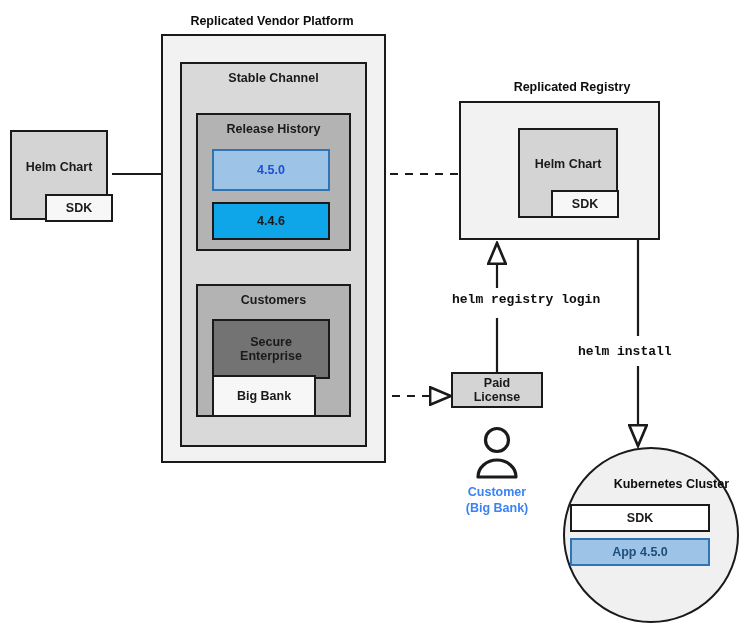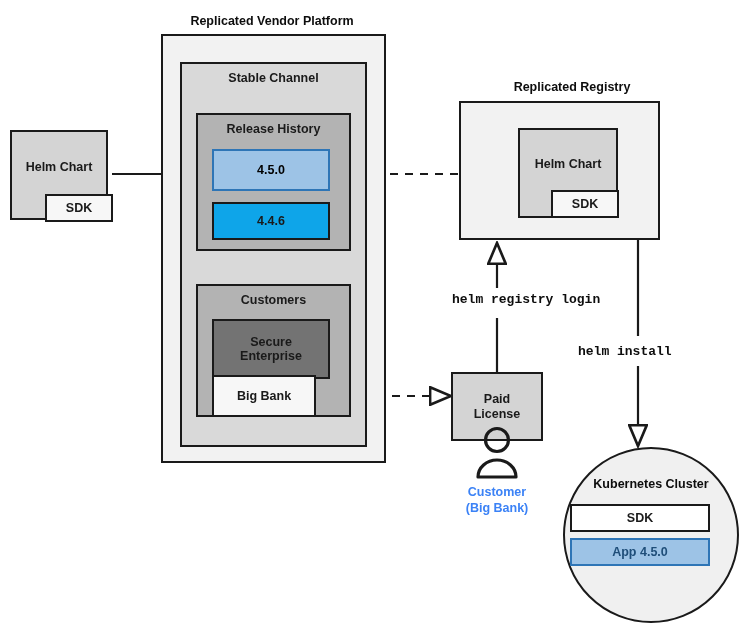--- a/index.html
+++ b/index.html
@@ -133,21 +133,21 @@
 
   <div class="node" style="left:180px; top:62px; width:187px; height:385px; background:#d9d9d9; display:block; z-index:2;">
     <div class="container-label">Stable Channel</div>
   </div>
 
   <div class="node" style="left:196px; top:113px; width:155px; height:138px; background:#b3b3b3; display:block; z-index:3;">
     <div class="container-label">Release History</div>
   </div>
 
   <div class="node" style="left:212px; top:149px; width:118px; height:42px; background:#9dc3e6; border-color:#2e75b6;
-              color:#000000; font-size:12.5px; z-index:4;">
+              color:#1d4ed8; font-size:12.5px; z-index:4;">
     <span>4.5.0</span>
   </div>
 
   <div class="node" style="left:212px; top:202px; width:118px; height:38px; background:#0ea5e9; font-size:12.5px; z-index:4;">
     <span>4.4.6</span>
   </div>
 
   <div class="node" style="left:196px; top:284px; width:155px; height:133px; background:#b3b3b3; display:block; z-index:3;">
     <div class="container-label">Customers</div>
   </div>
@@ -169,39 +169,39 @@
   <div class="node" style="left:518px; top:128px; width:100px; height:90px; background:#d4d4d4; font-size:12.5px; z-index:3;">
     <span style="position:relative; top:-9px;">Helm Chart</span>
   </div>
   <div class="node" style="left:551px; top:190px; width:68px; height:28px; background:#f7f7f7; font-size:12.5px; z-index:4;">
     <span>SDK</span>
   </div>
 
   <div class="cmd" style="left:404px; top:292px;margin-left:48px;">helm registry login</div>
   <div class="cmd" style="left:578px; top:344px;">helm install</div>
 
-  <div class="node" style="left:451px; top:372px; width:92px; height:69px; background:#d4d4d4; font-size:12.5px;
+  <div class="node" style="left:451px; top:372px; width:92px; height:36px; background:#d4d4d4; font-size:12.5px;
               flex-direction:column; z-index:3;">
     <span>Paid</span>
     <span>License</span>
   </div>
 
   <svg class="overlay" viewBox="0 0 747 634" style="z-index:3;">
     <circle cx="497" cy="440" r="11.5" fill="none" stroke="#1a1a1a" stroke-width="3.2"></circle>
     <path d="M478,477 a19,17 0 0 1 38,0 z" fill="none" stroke="#1a1a1a" stroke-width="3.2" stroke-linejoin="round"></path>
   </svg>
 
   <div class="actor-label" style="left:432px; top:485px; width:130px;">
     <div>Customer</div>
     <div>(Big Bank)</div>
   </div>
 
   <div class="circle-node" style="left:563px; top:447px; width:176px; height:176px; z-index:2;"></div>
 
-  <div class="title" style="left:573px; top:477px; width:156px; z-index:3;">Kubernetes Cluster</div>
+  <div class="title" style="left:573px; top:477px; width:156px; z-index:3;text-align:right;">Kubernetes Cluster</div>
 
   <div class="node" style="left:570px; top:504px; width:140px; height:28px; background:#ffffff; font-size:12.5px; z-index:3;">
     <span>SDK</span>
   </div>
 
   <div class="node" style="left:570px; top:538px; width:140px; height:28px; background:#9dc3e6; border-color:#2e75b6;
               color:#1f4e79; font-size:12.5px; z-index:3;">
     <span>App 4.5.0</span>
   </div>
 

